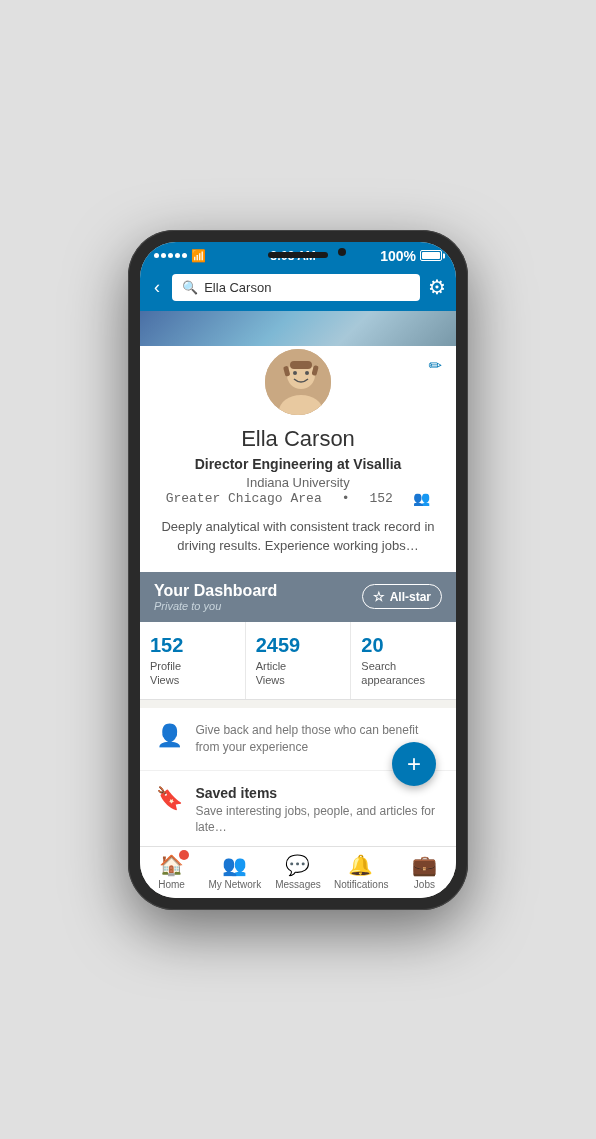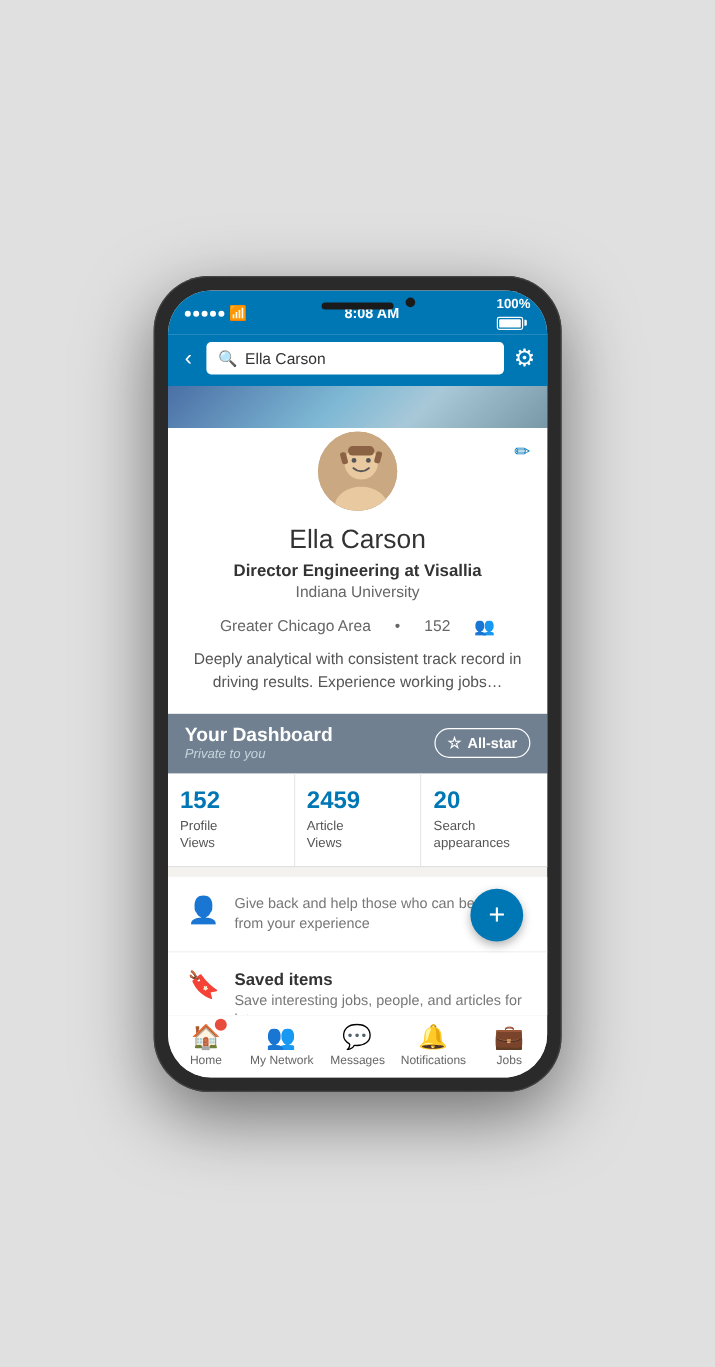--- a/index.html
+++ b/index.html
@@ -65,21 +65,21 @@
       font-size: 11px;
       font-weight: 600;
       flex-shrink: 0;
     }
 
     .status-left { display: flex; align-items: center; gap: 4px; }
     .status-dots { display: flex; gap: 2px; }
     .status-dot { width: 5px; height: 5px; background: white; border-radius: 50%; }
     .wifi-icon { font-size: 12px; }
     .status-time { font-size: 12px; font-weight: 700; }
-    .status-right { display: flex; gap: 4px; font-size: 11px; flex-direction: column; }
+    .status-right { display: flex; align-items: center; gap: 4px; font-size: 14px; }
     .battery-bar {
       width: 22px; height: 11px;
       border: 1.5px solid white;
       border-radius: 2px;
       position: relative;
       display: flex;
       align-items: center;
       padding: 1px;
     }
     .battery-bar::after {
@@ -193,31 +193,32 @@
       font-size: 14px;
       font-weight: 700;
       color: #333;
       margin-bottom: 3px;
       text-align: center;
     }
 
     .profile-school {
       font-size: 13px;
       color: #666;
-      margin-bottom: 13px;
+      margin-bottom: 0;
     }
 
     .profile-location {
       font-size: 13px;
       color: #666;
       margin-bottom: 10px;
       display: flex;
       align-items: center;
       justify-content: center;
       gap: 20px;
+      font-family: Liberation Mono, monospace;
     }
 
     .connections-icon { font-size: 14px; }
 
     .profile-bio {
       font-size: 13px;
       color: #555;
       line-height: 1.5;
       text-align: center;
     }

